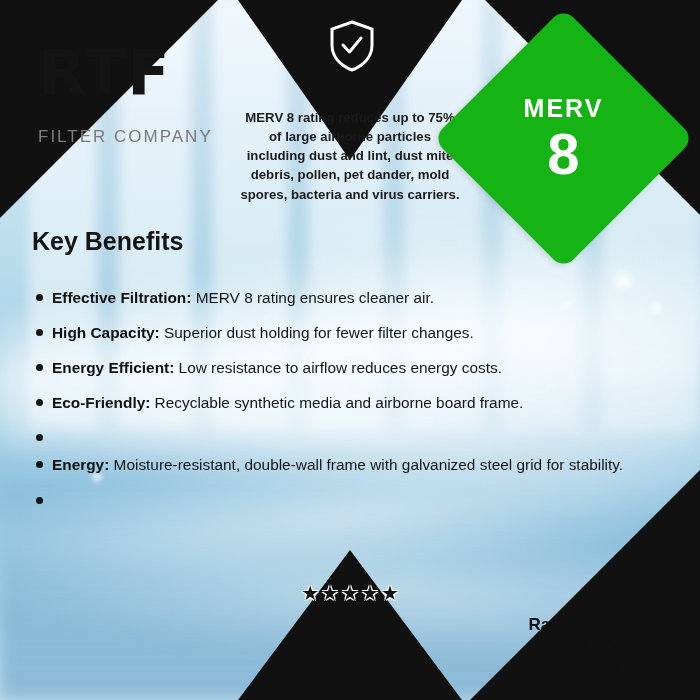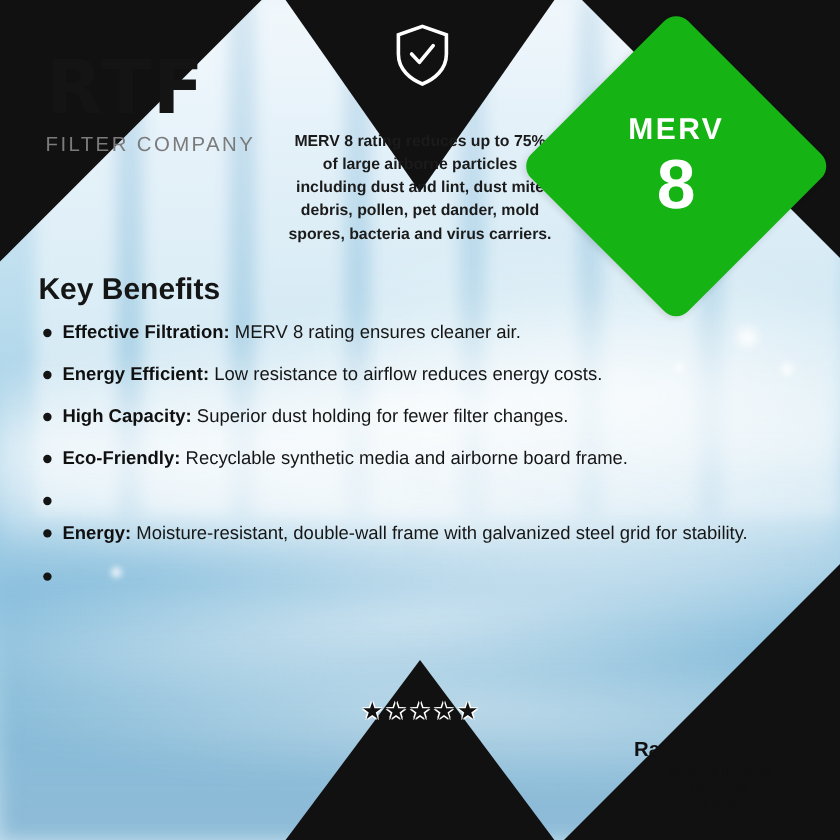--- a/index.html
+++ b/index.html
@@ -131,21 +131,21 @@
     font-size: 62px;
     letter-spacing: 1px;
     color: #141414;
     line-height: 0.95;
   }
   .logo-sub {
     font-family: "Liberation Sans", sans-serif;
     font-size: 17px;
     letter-spacing: 2.0px;
     color: #7b7b7b;
-    margin-top: 8px;
+    margin-top: 24px;
   }
 
   
   .shield-wrap {
     position: absolute;
     left: 329px;
     top: 20px;
     width: 46px;
     height: 52px;
     z-index: 7;
@@ -205,21 +205,21 @@
     position: absolute;
     left: 32px;
     top: 227px;
     width: 625px;
     z-index: 6;
   }
   .benefits-title {
     font-size: 25px;
     font-weight: bold;
     color: #151515;
-    margin-bottom: 10px;
+    margin-bottom: 30px;
   }
   .benefit-row {
     display: flex;
     align-items: flex-start;
     margin-bottom: 12px;
   }
   .bullet {
     width: 7px;
     height: 7px;
     border-radius: 50%;
@@ -327,26 +327,26 @@
   <div class="benefits">
     <div class="benefits-title">Key Benefits</div>
 
     <div class="benefit-row">
       <div class="bullet"></div>
       <div class="benefit-text"><b>Effective Filtration:</b><span> MERV 8 rating ensures cleaner air.</span></div>
     </div>
 
     <div class="benefit-row">
       <div class="bullet"></div>
+      <div class="benefit-text"><b>High Capacity:</b><span> Superior dust holding for fewer filter changes.</span></div>
+    </div>
+
+    <div class="benefit-row">
+      <div class="bullet"></div>
       <div class="benefit-text"><b>Energy Efficient:</b><span> Low resistance to airflow reduces energy costs.</span></div>
-    </div>
-
-    <div class="benefit-row">
-      <div class="bullet"></div>
-      <div class="benefit-text"><b>High Capacity:</b><span> Superior dust holding for fewer filter changes.</span></div>
     </div>
 
     <div class="benefit-row">
       <div class="bullet"></div>
       <div class="benefit-text"><b>Eco-Friendly:</b><span> Recyclable synthetic media and airborne board frame.</span></div>
     </div>
 
     <div class="benefit-row">
       <div class="bullet"></div>
     </div>

